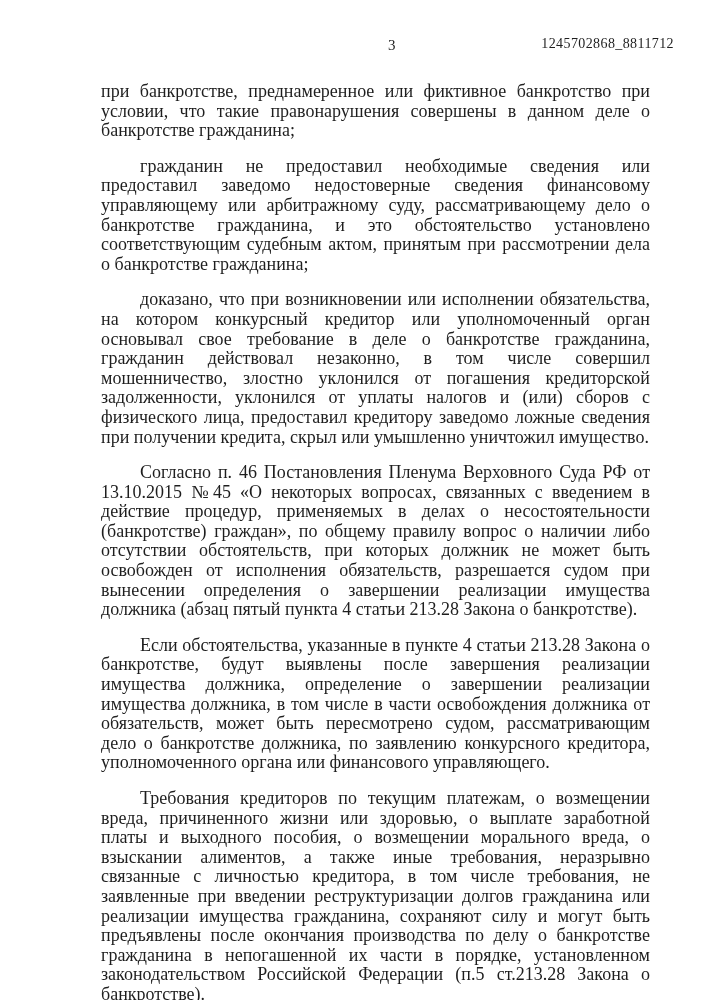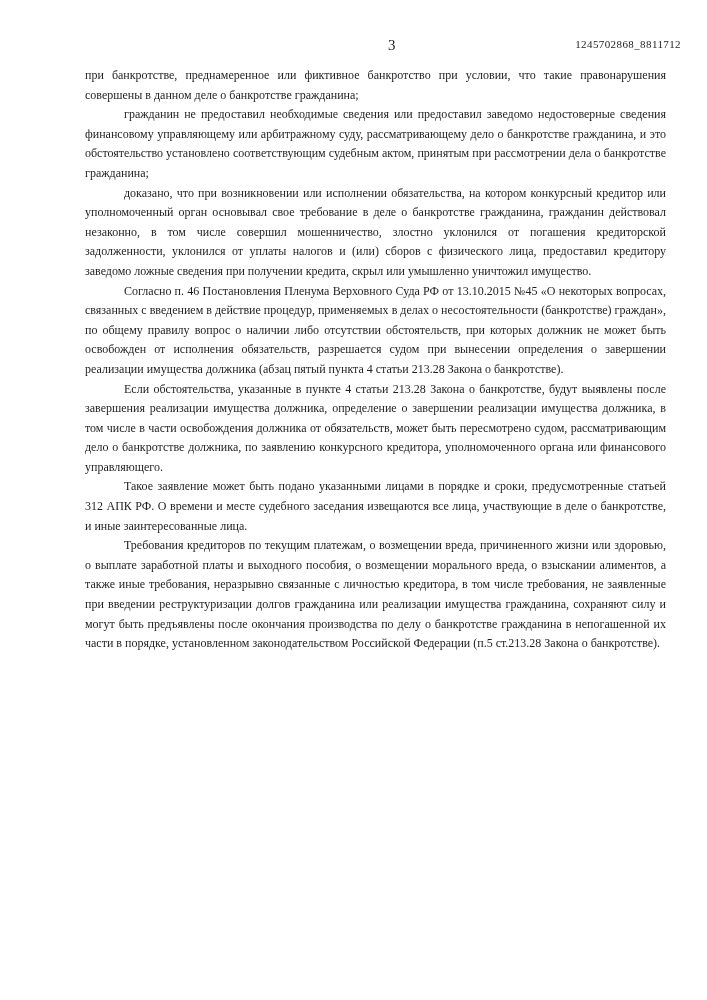--- a/index.html
+++ b/index.html
@@ -19,37 +19,37 @@
   .page-number {
     position: absolute;
     top: 38px;
     left: 388px;
     font-size: 15px;
     line-height: 15px;
   }
   .doc-id {
     position: absolute;
     top: 37px;
-    right: 26px;
-    font-size: 11px;
+    right: 33px;
+    font-size: 14px;
     line-height: 14px;
     letter-spacing: 0.4px;
   }
   .content {
     position: absolute;
     left: 85px;
     top: 66px;
     width: 581px;
   }
   .content p {
-    margin: 0;
+    margin: 16px;
     padding: 0;
     text-align: justify;
     text-indent: 39px;
-    font-size: 12px;
+    font-size: 18px;
     line-height: 19.6px;
   }
   .content p.continuation {
     text-indent: 0;
   }
 </style>
 </head>
 <body>
 
 <div class="page">
@@ -57,17 +57,16 @@
   <div class="page-number">3</div>
 
   <div class="doc-id">1245702868_8811712</div>
 
   <div class="content">
     <p class="continuation">при банкротстве, преднамеренное или фиктивное банкротство при условии, что такие правонарушения совершены в данном деле о банкротстве гражданина;</p>
     <p>гражданин не предоставил необходимые сведения или предоставил заведомо недостоверные сведения финансовому управляющему или арбитражному суду, рассматривающему дело о банкротстве гражданина, и это обстоятельство установлено соответствующим судебным актом, принятым при рассмотрении дела о банкротстве гражданина;</p>
     <p>доказано, что при возникновении или исполнении обязательства, на котором конкурсный кредитор или уполномоченный орган основывал свое требование в деле о банкротстве гражданина, гражданин действовал незаконно, в том числе совершил мошенничество, злостно уклонился от погашения кредиторской задолженности, уклонился от уплаты налогов и (или) сборов с физического лица, предоставил кредитору заведомо ложные сведения при получении кредита, скрыл или умышленно уничтожил имущество.</p>
     <p>Согласно п. 46 Постановления Пленума Верховного Суда РФ от 13.10.2015 №45 «О некоторых вопросах, связанных с введением в действие процедур, применяемых в делах о несостоятельности (банкротстве) граждан», по общему правилу вопрос о наличии либо отсутствии обстоятельств, при которых должник не может быть освобожден от исполнения обязательств, разрешается судом при вынесении определения о завершении реализации имущества должника (абзац пятый пункта 4 статьи 213.28 Закона о банкротстве).</p>
     <p>Если обстоятельства, указанные в пункте 4 статьи 213.28 Закона о банкротстве, будут выявлены после завершения реализации имущества должника, определение о завершении реализации имущества должника, в том числе в части освобождения должника от обязательств, может быть пересмотрено судом, рассматривающим дело о банкротстве должника, по заявлению конкурсного кредитора, уполномоченного органа или финансового управляющего.</p>
-    <p>Такое заявление может быть подано указанными лицами в порядке и сроки, предусмотренные статьей 312 АПК РФ. О времени и месте судебного заседания извещаются все лица, участвующие в деле о банкротстве, и иные заинтересованные лица.</p>
     <p>Требования кредиторов по текущим платежам, о возмещении вреда, причиненного жизни или здоровью, о выплате заработной платы и выходного пособия, о возмещении морального вреда, о взыскании алиментов, а также иные требования, неразрывно связанные с личностью кредитора, в том числе требования, не заявленные при введении реструктуризации долгов гражданина или реализации имущества гражданина, сохраняют силу и могут быть предъявлены после окончания производства по делу о банкротстве гражданина в непогашенной их части в порядке, установленном законодательством Российской Федерации (п.5 ст.213.28 Закона о банкротстве).</p>
   </div>
 
 </div>
 
 </body></html>

